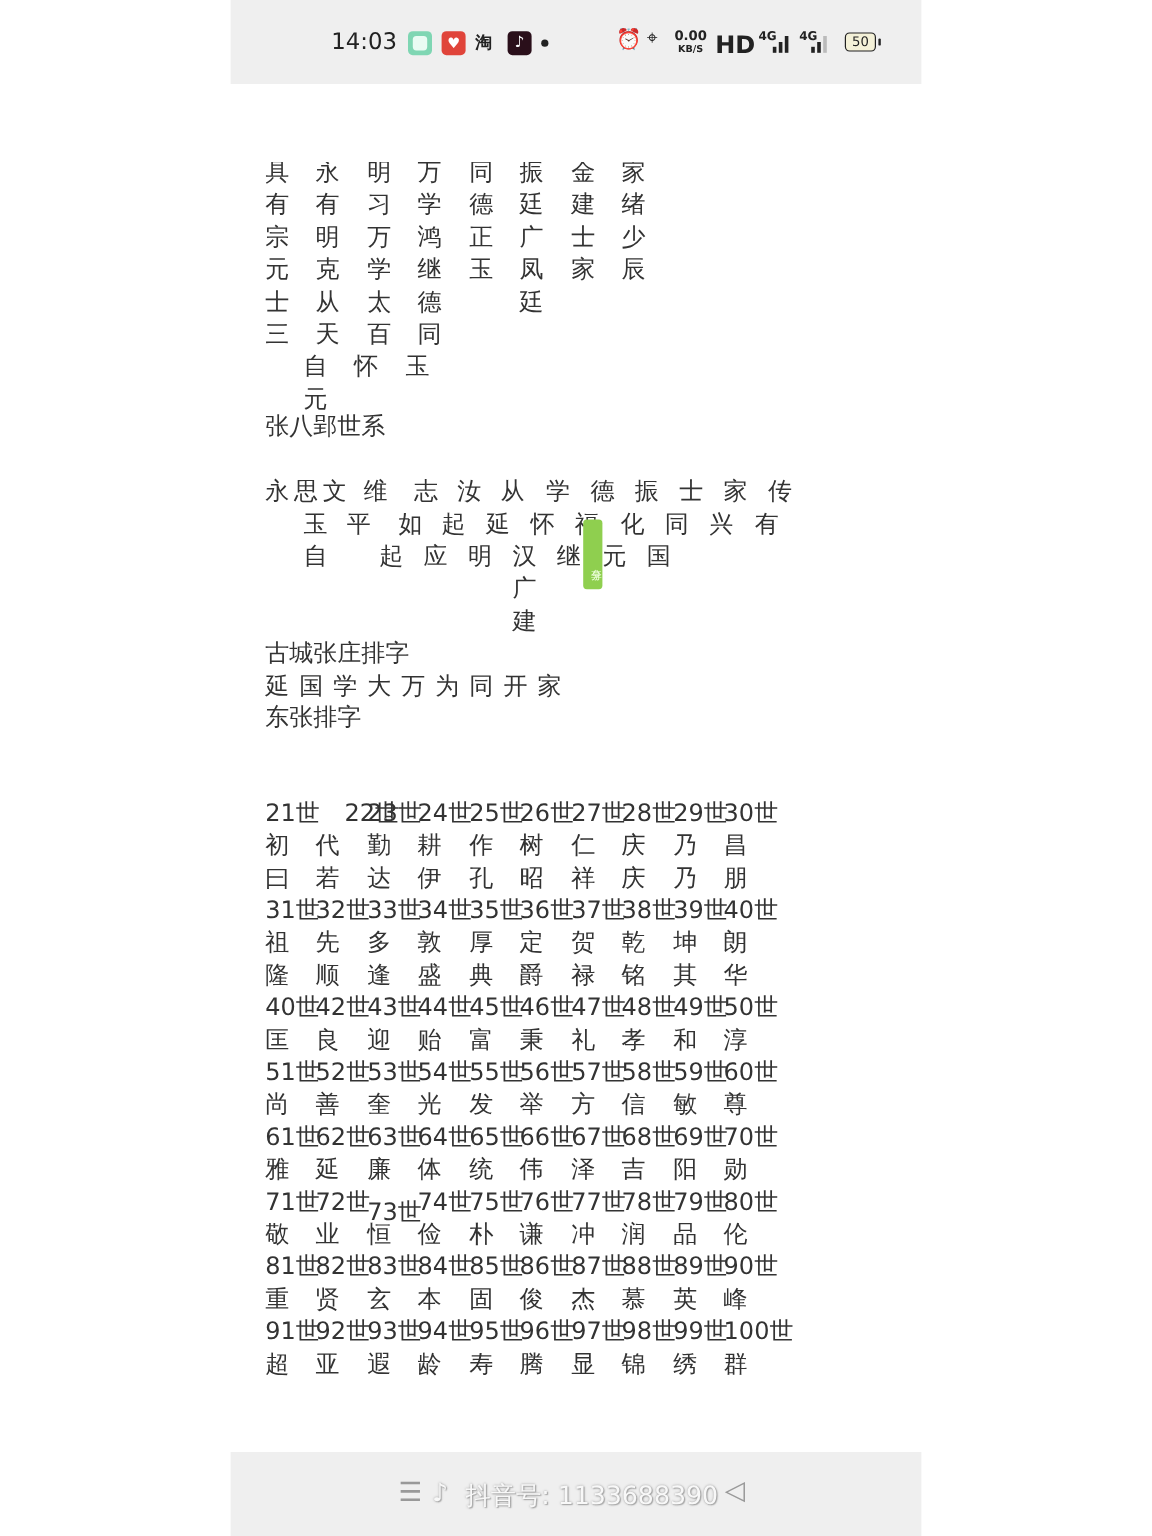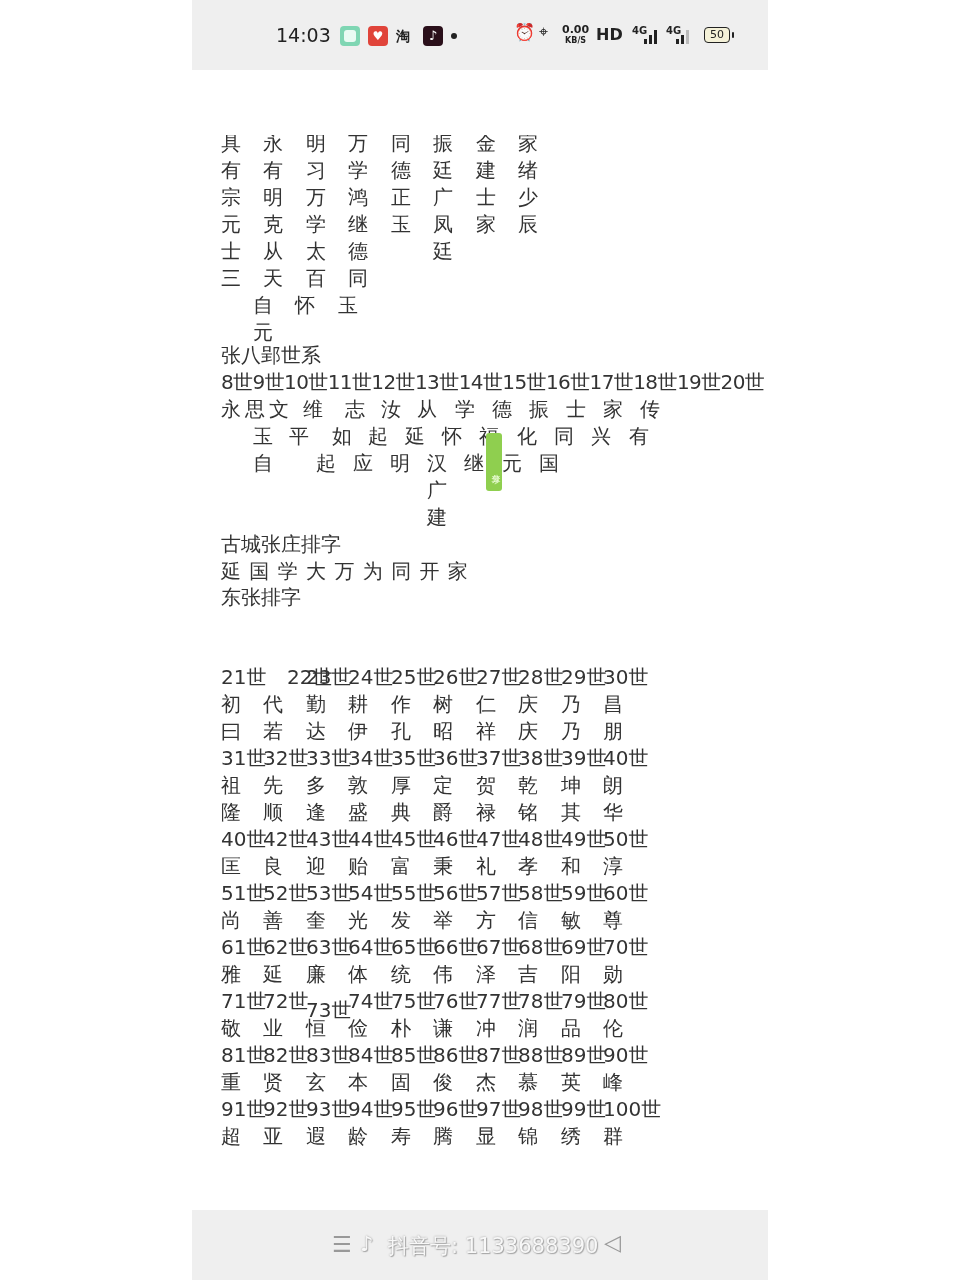--- a/index.html
+++ b/index.html
@@ -13,21 +13,21 @@
   .sb-app.green::after { content: ""; position: absolute; left: 4px; top: 4px; width: 12px; height: 12px; background: #e9fbf3; border-radius: 3px; }
   .sb-app.red { left: 176px; background: #e0443a; color: #fff; font-size: 12px; text-align: center; line-height: 20px; }
   .sb-app.tb { left: 204px; background: transparent; font-size: 14px; line-height: 20px; color: #222; font-weight: bold; }
   .sb-app.tt { left: 231px; background: #2a0f1a; color: #fff; font-size: 13px; text-align: center; line-height: 20px; }
   .sb-dot { position: absolute; left: 259px; top: 33px; width: 6px; height: 6px; background: #222; border-radius: 50%; }
   .sb-right { position: absolute; top: 22px; font-size: 14px; color: #222; }
   .sb-alarm { left: 322px; font-size: 17px; }
   .sb-loc { left: 347px; font-size: 16px; }
   .sb-speed { left: 370px; top: 24px; font-size: 11px; line-height: 11px; text-align: center; font-weight: bold; }
   .sb-speed small { display: block; font-size: 8px; }
-  .sb-hd { left: 404px; top: 25px; font-size: 16px; font-weight: bold; text-align: right; }
+  .sb-hd { left: 404px; top: 25px; font-size: 20px; font-weight: bold; text-align: right; }
   .sb-sig { top: 25px; font-size: 10px; font-weight: bold; }
   .sb-sig1 { left: 440px; }
   .sb-sig2 { left: 474px; }
   .bars { position: absolute; top: 30px; display: flex; align-items: flex-end; gap: 2px; height: 14px; }
   .bars i { display: block; width: 3px; background: #222; }
   .bars1 { left: 452px; } .bars2 { left: 484px; }
   .sb-batt { position: absolute; left: 512px; top: 27px; width: 24px; height: 14px; border: 1.5px solid #222; border-radius: 4px; background: #f4f1d8; font-size: 11px; line-height: 14px; text-align: center; color: #222; }
   .sb-batt::after { content: ""; position: absolute; right: -5px; top: 4px; width: 2px; height: 6px; background: #222; border-radius: 1px; }
 
   .titlebar { position: absolute; left: 0; top: 70px; width: 576px; height: 65px; background: #efefef; }
@@ -127,21 +127,20 @@
         <span class="ch" style="left: 71px; top: 132px;">天</span>
         <span class="ch" style="left: 114px; top: 132px;">百</span>
         <span class="ch" style="left: 156px; top: 132px;">同</span>
         <span class="ch" style="left: 61px; top: 159px;">自</span>
         <span class="ch" style="left: 103px; top: 159px;">怀</span>
         <span class="ch" style="left: 146px; top: 159px;">玉</span>
         <span class="ch" style="left: 61px; top: 186px;">元</span>
       </div>
 
     <div class="hdr" style="left:29px; top:209px;">张八郢世系</div>
-    <div class="hdr" style="left:29px; top:236px; letter-spacing:-0.6px;">8世9世10世11世12世13世14世15世16世17世18世19世20世</div>
     <div id="zb-rows">
         <span class="ch" style="left: 29px; top: 263px;">永</span>
         <span class="ch" style="left: 53px; top: 263px;">思</span>
         <span class="ch" style="left: 77px; top: 263px;">文</span>
         <span class="ch" style="left: 111px; top: 263px;">维</span>
         <span class="ch" style="left: 153px; top: 263px;">志</span>
         <span class="ch" style="left: 189px; top: 263px;">汝</span>
         <span class="ch" style="left: 225px; top: 263px;">从</span>
         <span class="ch" style="left: 263px; top: 263px;">学</span>
         <span class="ch" style="left: 300px; top: 263px;">德</span>

